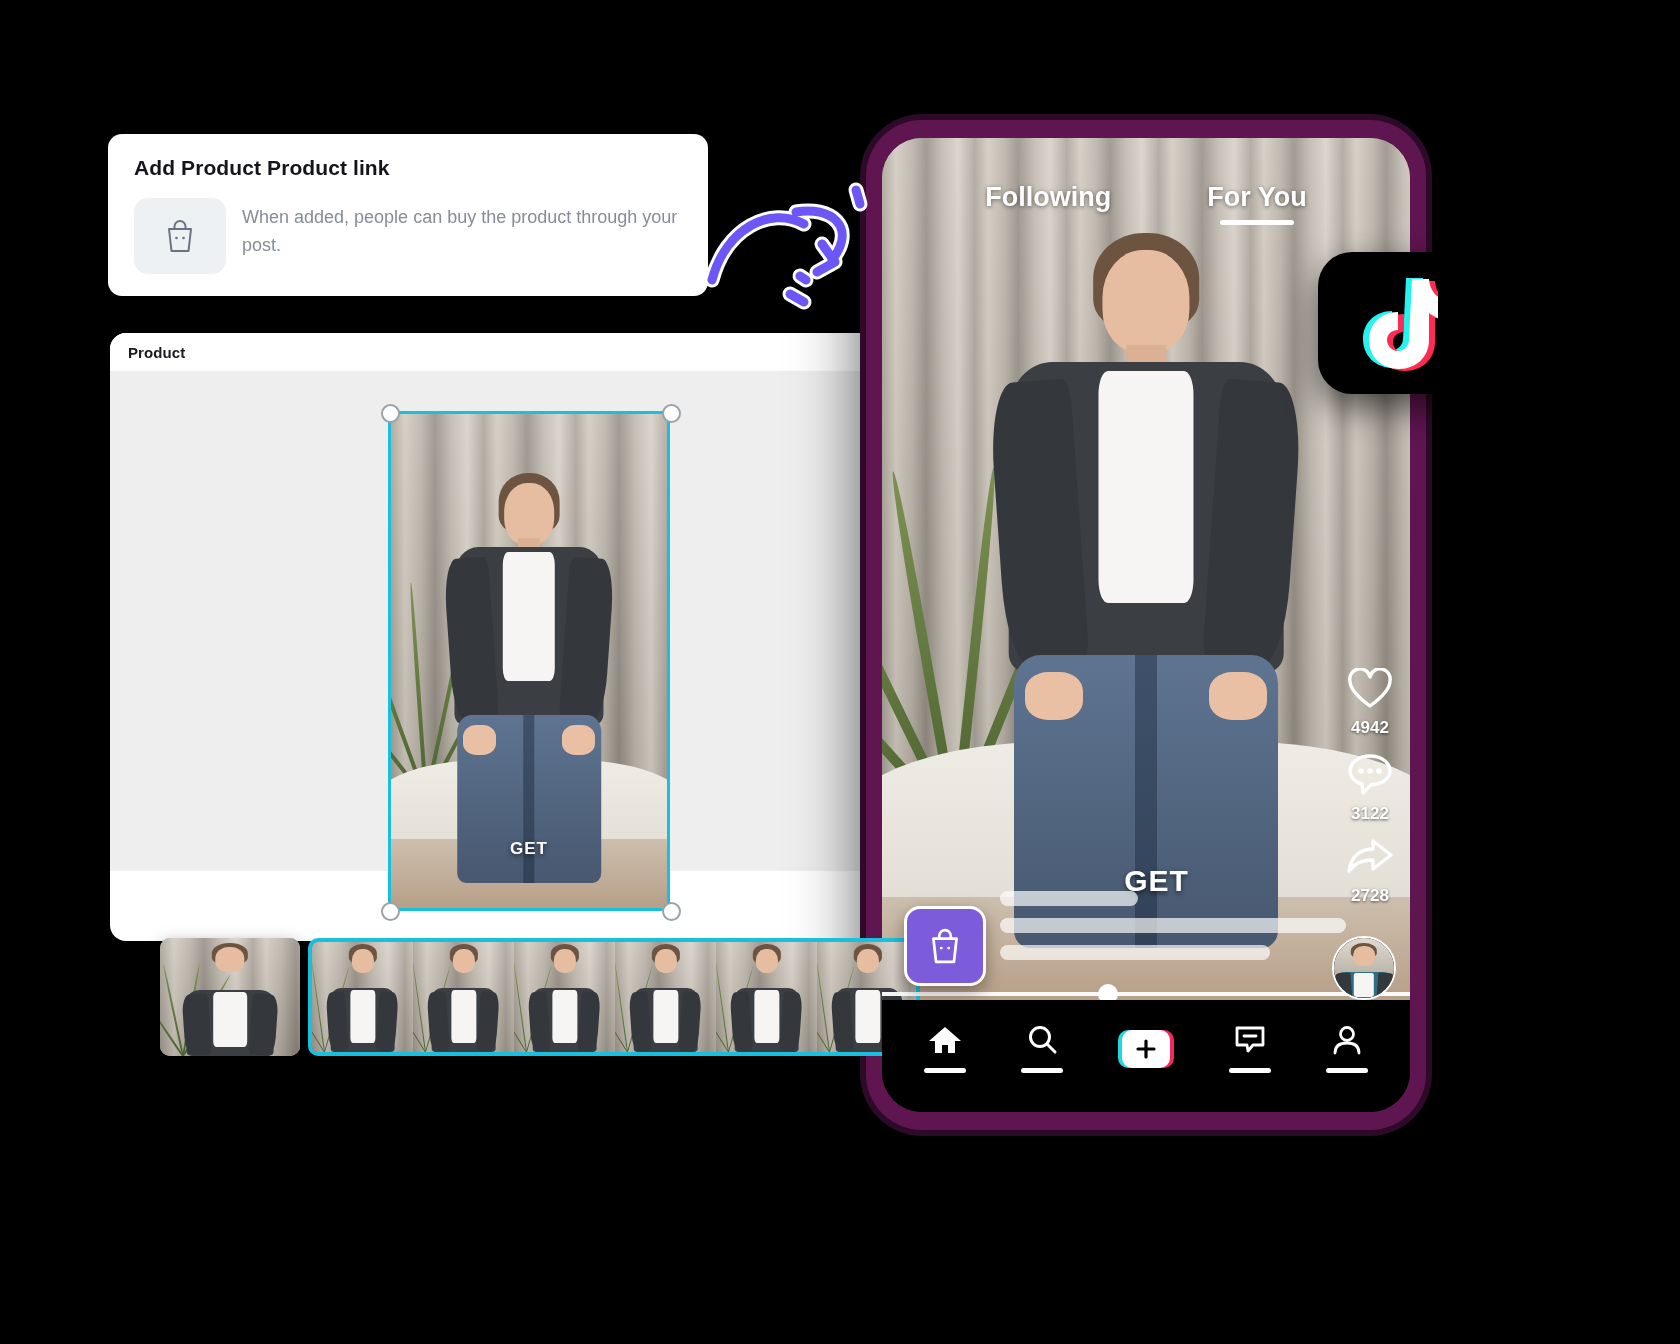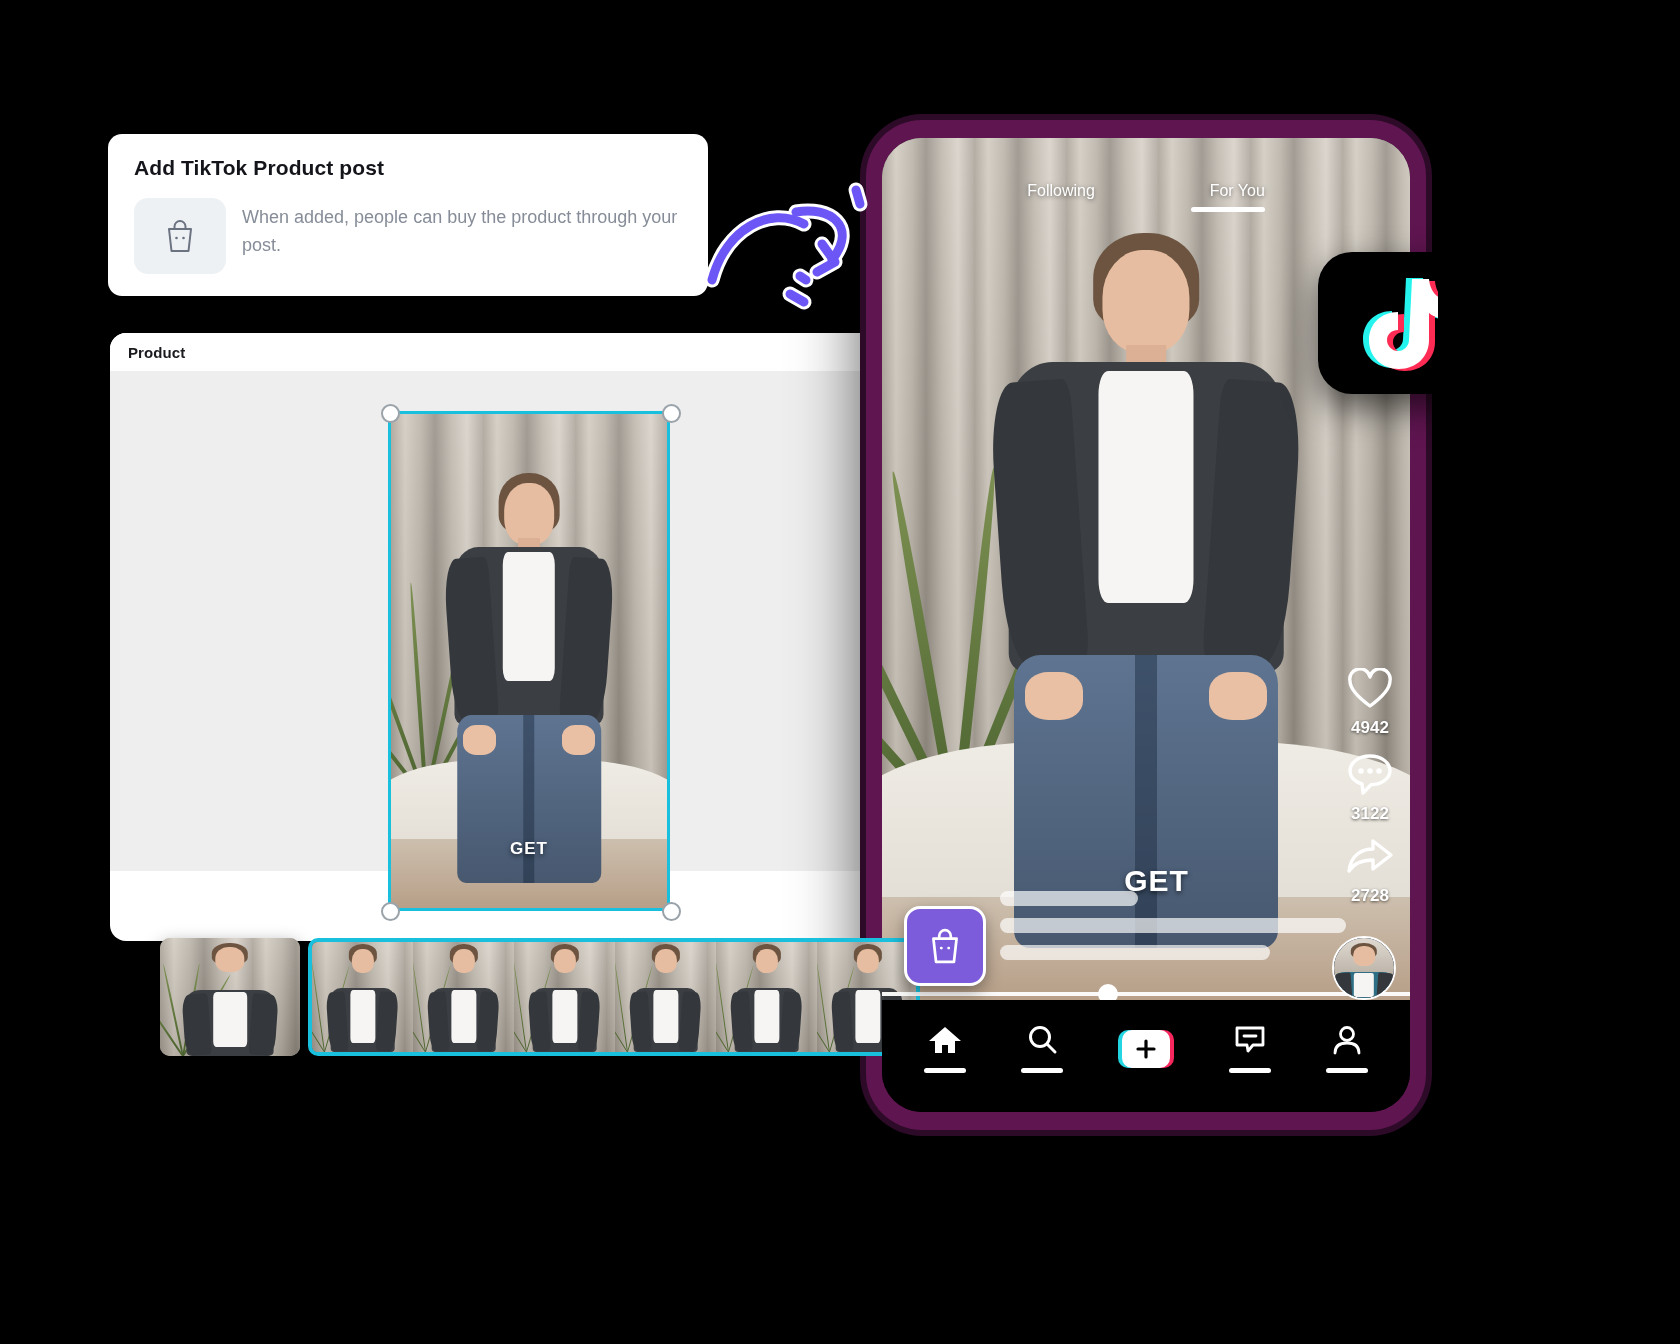--- a/index.html
+++ b/index.html
@@ -156,21 +156,21 @@
   }
   .phone-screen{
     position:relative; width:100%; height:100%;
     background:#000; border-radius:40px; overflow:hidden;
   }
   .phone-video{ position:absolute; left:0; right:0; top:0; bottom:112px; overflow:hidden; }
   .tabs{
     position:absolute; top:44px; left:0; right:0; z-index:4;
     display:flex; justify-content:center; gap:96px;
   }
-  .tab{ color:#fff; font-size:16px; font-weight:400; text-shadow:0 1px 4px rgba(0,0,0,.5); text-align:right; }
+  .tab{ color:#fff; font-size:27px; font-weight:700; text-shadow:0 1px 4px rgba(0,0,0,.5); text-align:left; }
   .tab.active{ }
   .tab-underline{
     margin:7px auto 0; width:74px; height:5px; border-radius:3px; background:#fff;
   }
   .rail{
     position:absolute; right:16px; bottom:206px; z-index:4;
     display:flex; flex-direction:column; align-items:center; gap:14px;
   }
   .rail-item{ display:flex; flex-direction:column; align-items:center; gap:4px; }
   .rail-count{ color:#fff; font-size:17px; font-weight:600; text-shadow:0 1px 3px rgba(0,0,0,.6); }
@@ -378,21 +378,21 @@
             <div class="p-head" style="width:22%;height:22%;top:6%;"></div>
             <div class="p-jacket" style="width:64%;height:58%;top:42%;"></div>
             <div class="p-chest" style="width:25%;height:48%;top:44%;"></div>
           </div>
       </div>
     </div>
   </div>
 </div>
 
 <div class="card">
-  <div class="card-title">Add TikTok Product post</div>
+  <div class="card-title">Add Product Product link</div>
   <div class="card-body">
     <div class="card-icon">
       <svg width="36" height="38" viewBox="0 0 36 38" fill="none" stroke="#6b7280" stroke-width="2">
         <path d="M7 12 h22 l-2.5 22 h-17 Z" stroke-linejoin="round"></path>
         <path d="M12.5 12 v-2.5 a5.5 5.5 0 0 1 11 0 V12" stroke-linecap="round"></path>
         <circle cx="14.5" cy="21" r="1.3" fill="#6b7280" stroke="none"></circle>
         <circle cx="21.5" cy="21" r="1.3" fill="#6b7280" stroke="none"></circle>
       </svg>
     </div>
     <div class="card-text">When added, people can buy the product through your post.</div>

